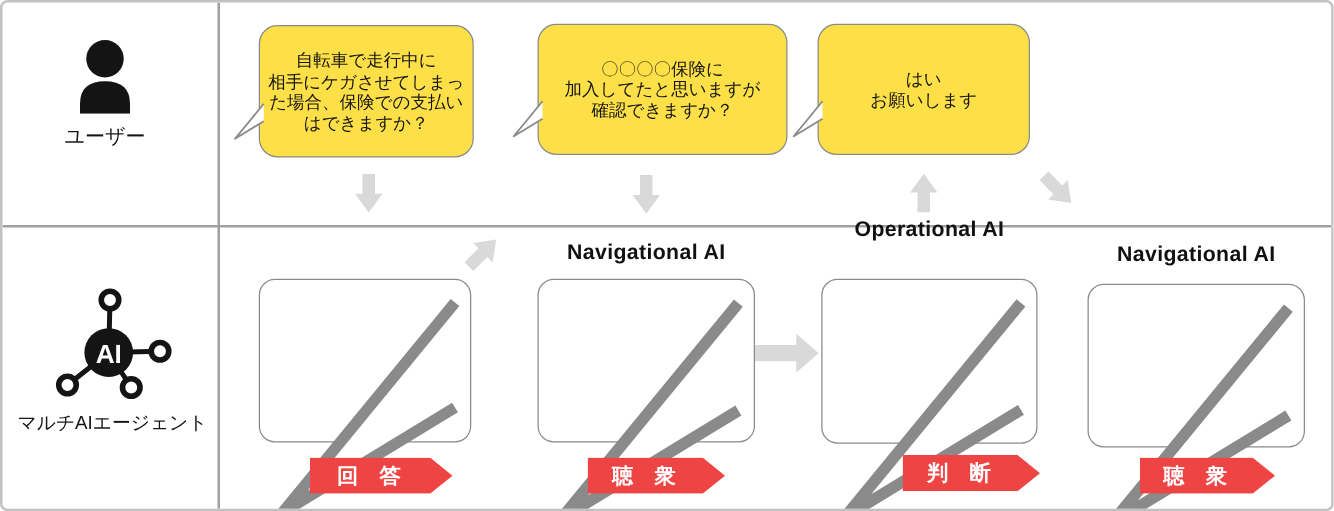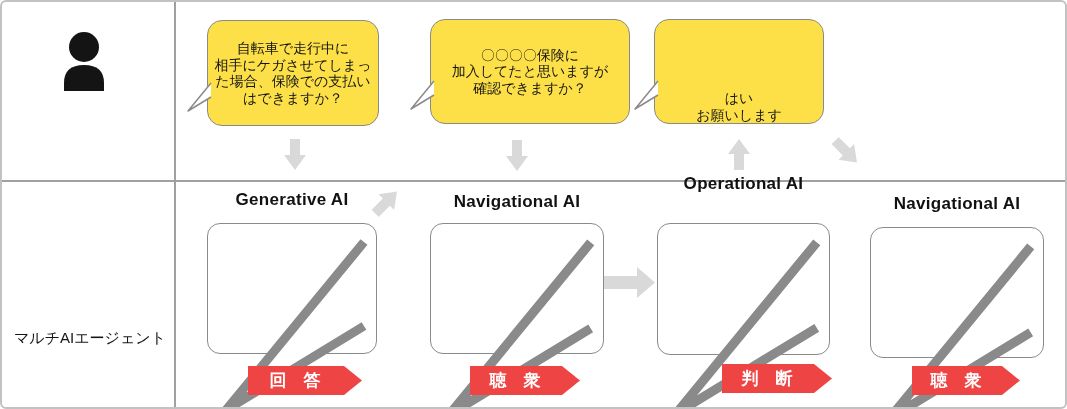--- a/index.html
+++ b/index.html
@@ -39,41 +39,42 @@
 <div class="stage">
   <div class="vline"></div>
   <div class="hline"></div>
 
   <div style="position:absolute; left:61px; top:29px;">
     <svg width="42" height="60" viewBox="0 0 42 60">
       <circle cx="21" cy="16" r="15" fill="#141414"></circle>
       <path d="M1 60 V52 Q1 34 21 34 Q41 34 41 52 V60 Z" fill="#141414"></path>
     </svg>
   </div>
+  <div class="label-cell" style="left:30px; top:97px; width:104px;">ユーザー</div>
 
   <div class="bubble center-flex" style="left:205px; top:18px; width:172px; height:106px;">
     <svg class="tail" style="top:59px;" viewBox="0 0 28 34">
       <path d="M26 3 L3 31 L26 17" fill="#ffffff" stroke="#8a8a8a" stroke-width="1.5" stroke-linejoin="round"></path>
     </svg>
     <div class="bubble-text">自転車で走行中に
 相手にケガさせてしまっ
 た場合、保険での支払い
 はできますか？</div>
   </div>
 
   <div class="bubble center-flex" style="left:428px; top:17px; width:200px; height:105px;">
     <svg class="tail" style="top:58px;" viewBox="0 0 28 34">
       <path d="M26 3 L3 31 L26 17" fill="#ffffff" stroke="#8a8a8a" stroke-width="1.5" stroke-linejoin="round"></path>
     </svg>
     <div class="bubble-text">〇〇〇〇保険に
 加入してたと思いますが
 確認できますか？</div>
   </div>
 
-  <div class="bubble center-flex" style="left:652px; top:17px; width:170px; height:105px;align-items:flex-end;">
+  <div class="bubble center-flex" style="left:652px; top:17px; width:170px; height:105px;">
     <svg class="tail" style="top:58px;" viewBox="0 0 28 34">
       <path d="M26 3 L3 31 L26 17" fill="#ffffff" stroke="#8a8a8a" stroke-width="1.5" stroke-linejoin="round"></path>
     </svg>
     <div class="bubble-text">はい
 お願いします</div>
   </div>
 
   <div class="arrow" style="left:282px; top:137px;">
     <svg width="22" height="31" viewBox="0 0 22 31">
         <path d="M6 0 H16 V16 H22 L11 31 L0 16 H6 Z" fill="#d9d9d9"></path>
@@ -98,23 +99,36 @@
     <svg width="22" height="31" viewBox="0 0 22 31">
         <path d="M6 31 H16 V15 H22 L11 0 L0 15 H6 Z" fill="#d9d9d9"></path>
       </svg>
   </div>
   <div class="arrow" style="left:599px; top:265px;">
     <svg width="54" height="31" viewBox="0 0 54 31">
         <path d="M0 9 H36 V0 L54 15.5 L36 31 V22 H0 Z" fill="#d9d9d9"></path>
       </svg>
   </div>
 
+  <div style="position:absolute; left:38px; top:228px;">
+    <svg width="100" height="92" viewBox="0 0 100 92">
+      <line x1="47" y1="52" x2="48" y2="10" stroke="#141414" stroke-width="4"></line>
+      <line x1="47" y1="52" x2="88" y2="51" stroke="#141414" stroke-width="4"></line>
+      <line x1="47" y1="52" x2="65" y2="80" stroke="#141414" stroke-width="4"></line>
+      <line x1="47" y1="52" x2="14" y2="78" stroke="#141414" stroke-width="4"></line>
+      <circle cx="48" cy="10" r="7" fill="#ffffff" stroke="#141414" stroke-width="4.5"></circle>
+      <circle cx="88" cy="51" r="7" fill="#ffffff" stroke="#141414" stroke-width="4.5"></circle>
+      <circle cx="65" cy="80" r="7" fill="#ffffff" stroke="#141414" stroke-width="4.5"></circle>
+      <circle cx="14" cy="78" r="7" fill="#ffffff" stroke="#141414" stroke-width="4.5"></circle>
+      <circle cx="47" cy="52" r="19.5" fill="#141414"></circle>
+      <text x="47" y="60" text-anchor="middle" font-size="21" font-weight="bold" fill="#ffffff">AI</text>
+    </svg>
+  </div>
   <div class="label-cell" style="left:6px; top:327px; width:164px; font-size:15px;">マルチAIエージェント</div>
 
-  <div class="sec-title" style="left:205px; top:188px; width:170px;">Generative AI</div>
   <div class="sec-bubble" style="left:205px; top:221px; width:170px; height:131px;">
     <svg class="tail" style="top:74px;" viewBox="0 0 28 34">
       <path d="M26 3 L3 31 L26 17" fill="#ffffff" stroke="#8a8a8a" stroke-width="1.5" stroke-linejoin="round"></path>
     </svg>
 
   </div>
   <div class="tag" style="left:246px; top:364px; width:114px;">回　答</div>
 
   <div class="sec-title" style="left:428px; top:190px; width:174px;">Navigational AI</div>
   <div class="sec-bubble nav1" style="left:428px; top:221px; width:174px; height:131px;">

